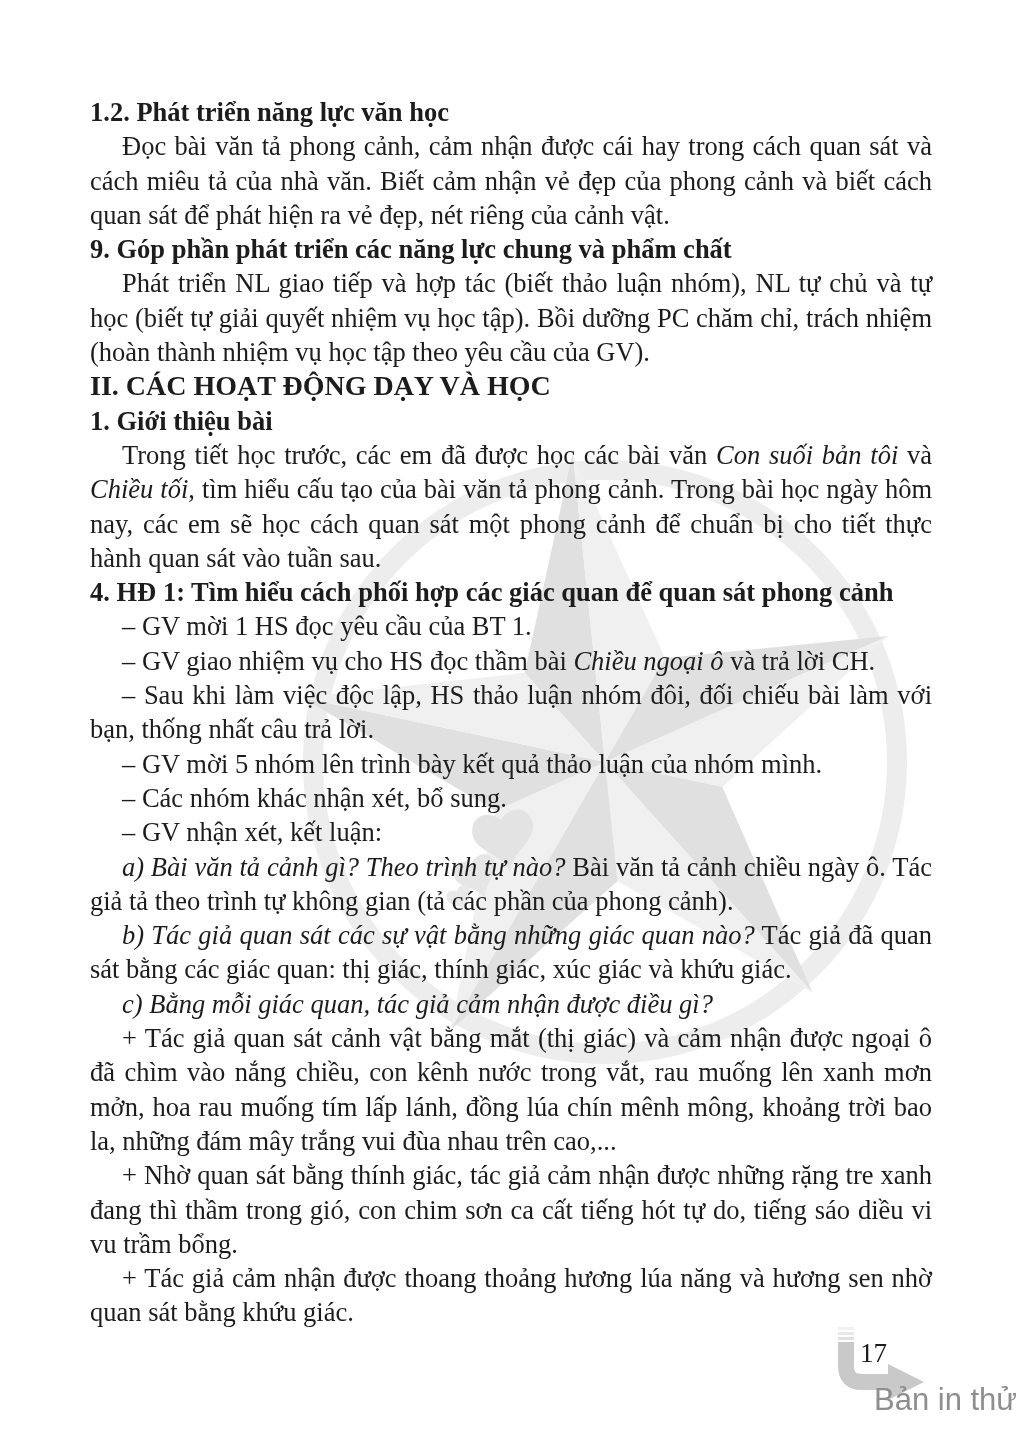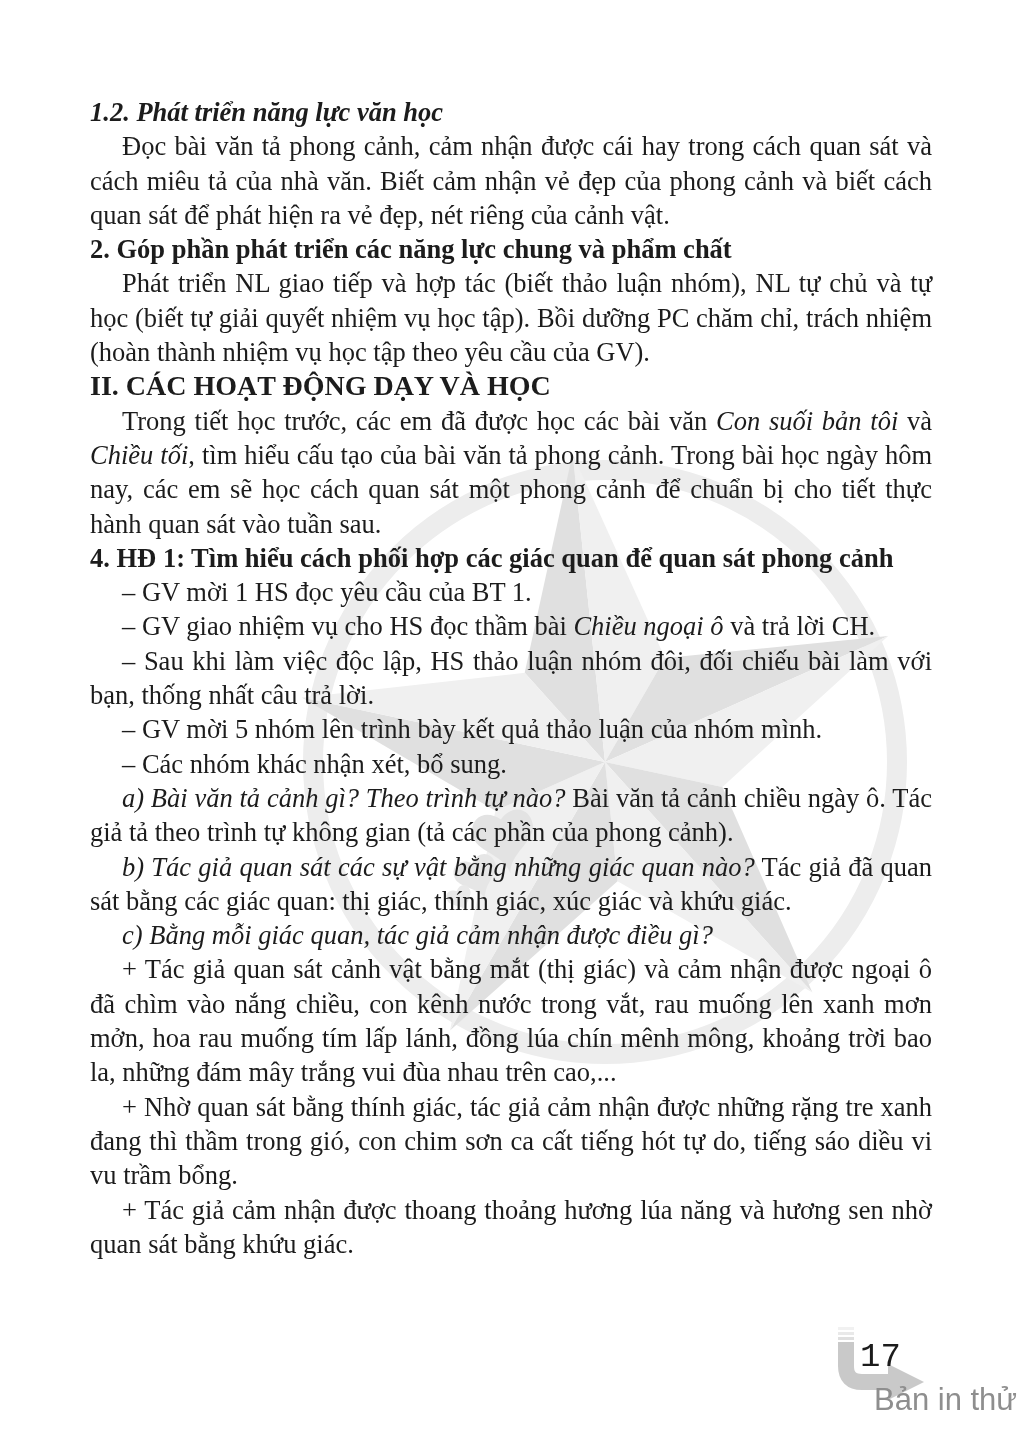--- a/index.html
+++ b/index.html
@@ -18,40 +18,40 @@
     color: #1c1c1c;
     font-size: 26.5px;
     line-height: 34.3px;
   }
   .doc p, .doc div { margin: 0; }
   .para {
     text-align: justify;
     text-indent: 32px;
   }
   .h-italic {
-    font-weight: bold; font-style: italic;
+    font-weight: bold; 
     margin: 2px 0 6px 0;
   }
   .h3 {
     font-weight: bold;
     margin: 9px 0 6px 0;
   }
   .h2 {
     font-weight: bold; font-size: 28px;
     margin: 13px 0 11px 0;
   }
   .i { font-style: italic; }
   .footer {
     position: absolute; left: 820px; top: 1320px; width: 202px; height: 133px; z-index: 1;
   }
   .arrow-icon { position: absolute; left: 12px; top: 6px; }
   .pnum {
     position: absolute; left: 40px; top: 18px;
-    font-family: Liberation Mono, monospace;
-    font-size: 34px; color: #1a1a1a;
+    font-family: Liberation Serif, serif;
+    font-size: 27px; color: #1a1a1a;
   }
   .proof {
     position: absolute; left: 34px; top: 62px;
     font-family: "Liberation Sans", sans-serif;
     font-size: 31px; color: #8e8e8e; white-space: nowrap; margin-left: 20px;
   }
 </style>
 </head>
 <body>
 
@@ -73,30 +73,32 @@
   <g>
     <path d="M0,9 C-1,3 -9,1 -9,-4 C-9,-9 -4,-11 0,-7 C4,-11 9,-9 9,-4 C9,1 1,3 0,9" transform="translate(505,843) rotate(-10) scale(3.4)" fill="#e3e3e3"></path>
     <path d="M0,9 C-1,3 -9,1 -9,-4 C-9,-9 -4,-11 0,-7 C4,-11 9,-9 9,-4 C9,1 1,3 0,9" transform="translate(478,879) rotate(-20) scale(2.4)" fill="#e6e6e6"></path>
     <path d="M0,9 C-1,3 -9,1 -9,-4 C-9,-9 -4,-11 0,-7 C4,-11 9,-9 9,-4 C9,1 1,3 0,9" transform="translate(461,900) rotate(-26) scale(1.4)" fill="#e9e9e9"></path>
   </g>
 </svg>
 
 <main class="doc" style="color: rgb(28, 28, 28);">
     <div class="h-italic"><span>1.2. Phát triển năng lực văn học</span></div>
     <p class="para"><span>Đọc bài văn tả phong cảnh, cảm nhận được cái hay trong cách quan sát và cách miêu tả của nhà văn. Biết cảm nhận vẻ đẹp của phong cảnh và biết cách quan sát để phát hiện ra vẻ đẹp, nét riêng của cảnh vật.</span></p>
-    <div class="h3"><span>2. Góp phần phát triển các năng lực chung và phẩm chất</span></div>
+    <div class="h3"><span>9. Góp phần phát triển các năng lực chung và phẩm chất</span></div>
     <p class="para"><span>Phát triển NL giao tiếp và hợp tác (biết thảo luận nhóm), NL tự chủ và tự học (biết tự giải quyết nhiệm vụ học tập). Bồi dưỡng PC chăm chỉ, trách nhiệm (hoàn thành nhiệm vụ học tập theo yêu cầu của GV).</span></p>
     <div class="h2"><span>II. CÁC HOẠT ĐỘNG DẠY VÀ HỌC</span></div>
+    <div class="h3"><span>1. Giới thiệu bài</span></div>
     <p class="para"><span>Trong tiết học trước, các em đã được học các bài văn </span><span class="i">Con suối bản tôi</span><span> và </span><span class="i">Chiều tối</span><span>, tìm hiểu cấu tạo của bài văn tả phong cảnh. Trong bài học ngày hôm nay, các em sẽ học cách quan sát một phong cảnh để chuẩn bị cho tiết thực hành quan sát vào tuần sau.</span></p>
     <div class="h3"><span>4. HĐ 1: Tìm hiểu cách phối hợp các giác quan để quan sát phong cảnh</span></div>
     <p class="para"><span>– GV mời 1 HS đọc yêu cầu của BT 1.</span></p>
     <p class="para"><span>– GV giao nhiệm vụ cho HS đọc thầm bài </span><span class="i">Chiều ngoại ô</span><span> và trả lời CH.</span></p>
     <p class="para"><span>– Sau khi làm việc độc lập, HS thảo luận nhóm đôi, đối chiếu bài làm với bạn, thống nhất câu trả lời.</span></p>
     <p class="para"><span>– GV mời 5 nhóm lên trình bày kết quả thảo luận của nhóm mình.</span></p>
     <p class="para"><span>– Các nhóm khác nhận xét, bổ sung.</span></p>
+    <p class="para"><span>– GV nhận xét, kết luận:</span></p>
     <p class="para"><span class="i">a) Bài văn tả cảnh gì? Theo trình tự nào?</span><span> Bài văn tả cảnh chiều ngày ô. Tác giả tả theo trình tự không gian (tả các phần của phong cảnh).</span></p>
     <p class="para"><span class="i">b) Tác giả quan sát các sự vật bằng những giác quan nào?</span><span> Tác giả đã quan sát bằng các giác quan: thị giác, thính giác, xúc giác và khứu giác.</span></p>
     <p class="para"><span class="i">c) Bằng mỗi giác quan, tác giả cảm nhận được điều gì?</span></p>
     <p class="para"><span>+ Tác giả quan sát cảnh vật bằng mắt (thị giác) và cảm nhận được ngoại ô đã chìm vào nắng chiều, con kênh nước trong vắt, rau muống lên xanh mơn mởn, hoa rau muống tím lấp lánh, đồng lúa chín mênh mông, khoảng trời bao la, những đám mây trắng vui đùa nhau trên cao,...</span></p>
     <p class="para"><span>+ Nhờ quan sát bằng thính giác, tác giả cảm nhận được những rặng tre xanh đang thì thầm trong gió, con chim sơn ca cất tiếng hót tự do, tiếng sáo diều vi vu trầm bổng.</span></p>
     <p class="para"><span>+ Tác giả cảm nhận được thoang thoảng hương lúa năng và hương sen nhờ quan sát bằng khứu giác.</span></p>
   </main>
 
 <div class="footer">
   <svg class="arrow-icon" width="100" height="82" viewBox="0 0 100 82" aria-hidden="true">

